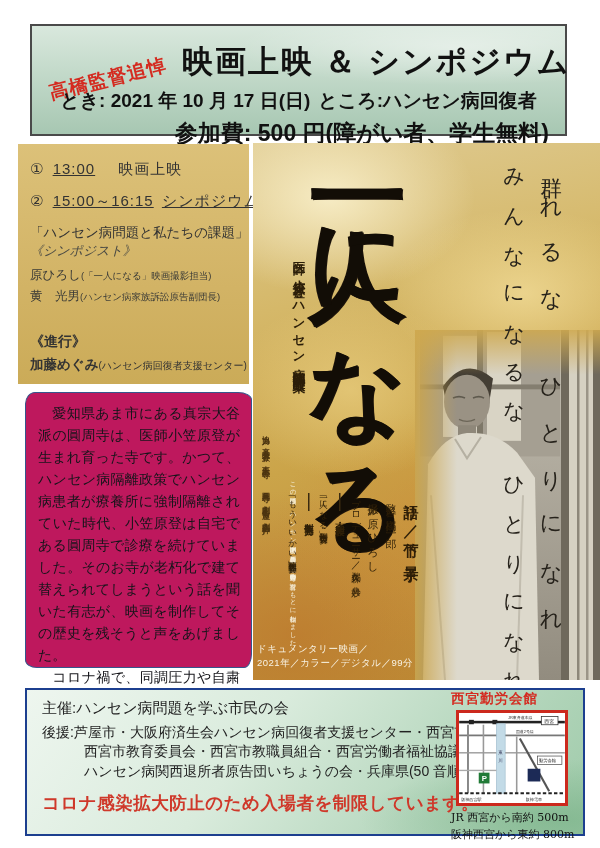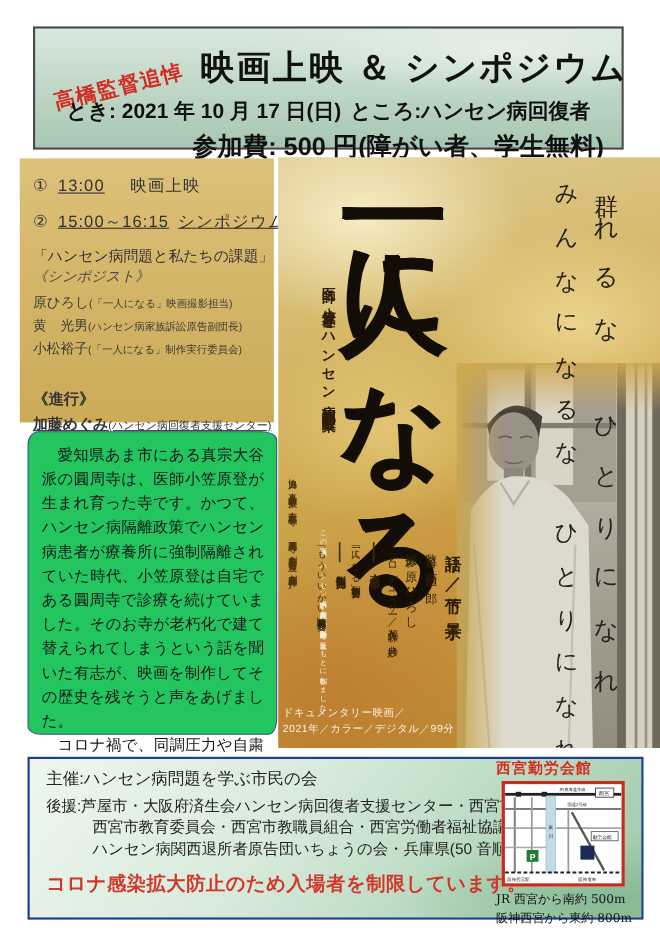--- a/index.html
+++ b/index.html
@@ -48,27 +48,27 @@
     padding:16px 10px 10px 12px; color:#3a3a3a;
   }
   .prog-row { font-size:15px; color:#333; letter-spacing:1px; margin-bottom:13px; white-space:nowrap; }
   .prog-row .t { margin-left:3px;text-decoration:underline; }
   .prog-row .n { margin-left:18px; }
   .prog-theme { font-size:13.5px; color:#333; white-space:nowrap; }
   .prog-head { font-size:13px; color:#4a4a44; margin-bottom:7px;font-style:italic; }
   .sympo-row { font-size:12.5px; color:#3a3a36; margin-bottom:4px; white-space:nowrap; }
   .sympo-row .aff { font-size:9.5px; }
   .prog-head2 { font-size:14px; font-weight:bold; color:#333; margin-top:28px; margin-bottom:5px; }
-  .moderator { font-size:13.5px; font-weight:bold; color:#333; white-space:nowrap;text-decoration:underline; }
+  .moderator { font-size:13.5px; font-weight:bold; color:#333; white-space:nowrap; }
   .moderator .aff { font-size:10px; font-weight:normal; }
 
   
   .desc-box {
     position:absolute; left:25px; top:392px; width:227px; height:276px;
-    background:#22c55e;
+    background:#be185d;
     border:1.6px solid #35568c;
     border-radius:10px 14px 8px 12px / 12px 8px 14px 8px;
     padding:10px 11px 20px 12px;
   }
   .desc-box p {
     font-size:14px; line-height:1.57; color:#15151a; text-align:justify;
   }
 
   
   .poster {
@@ -181,23 +181,20 @@
     <span class="t">15:00～16:15</span>
     <span class="t">シンポジウム</span>
   </div>
   <div class="prog-theme">「ハンセン病問題と私たちの課題」</div>
   <div class="prog-head">《シンポジスト》</div>
   <div class="sympo-row">
     <span>原ひろし</span><span class="aff">(「一人になる」映画撮影担当)</span>
   </div>
   <div class="sympo-row">
     <span>黄　光男</span><span class="aff">(ハンセン病家族訴訟原告副団長)</span>
-  </div>
-  <div class="sympo-row">
-    <span>小松裕子</span><span class="aff">(「一人になる」制作実行委員会)</span>
   </div>
   <div class="prog-head2">《進行》</div>
   <div class="moderator">
     <span>加藤めぐみ</span><span class="aff">(ハンセン病回復者支援センター)</span>
   </div>
 </div>
 
 <div class="desc-box">
   <p>　愛知県あま市にある真宗大谷派の圓周寺は、医師小笠原登が生まれ育った寺です。かつて、ハンセン病隔離政策でハンセン病患者が療養所に強制隔離されていた時代、小笠原登は自宅である圓周寺で診療を続けていました。そのお寺が老朽化で建て替えられてしまうという話を聞いた有志が、映画を制作してその歴史を残そうと声をあげました。</p>
   <p>　コロナ禍で、同調圧力や自粛警察の動き、感染者や家族、医療従事者に対する偏見差別が起こっています。映画「一人になる」は私たちに何を投げかけているのか、一緒に考えたいと思います。</p>

